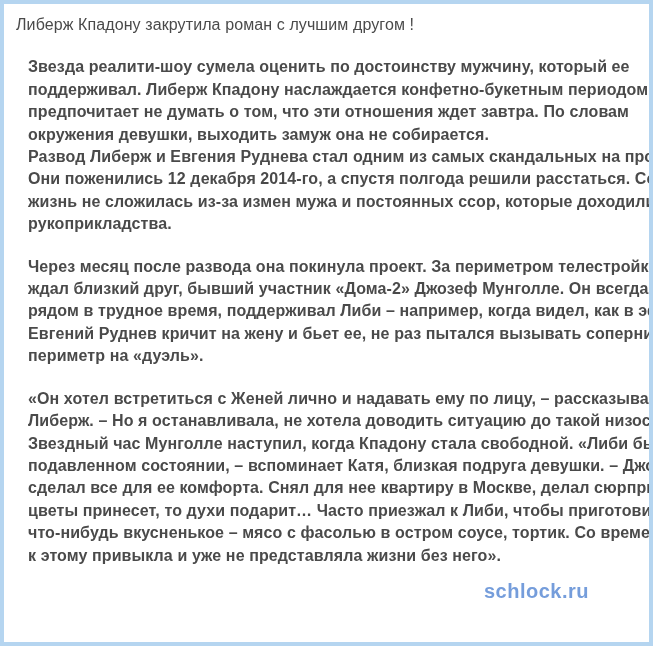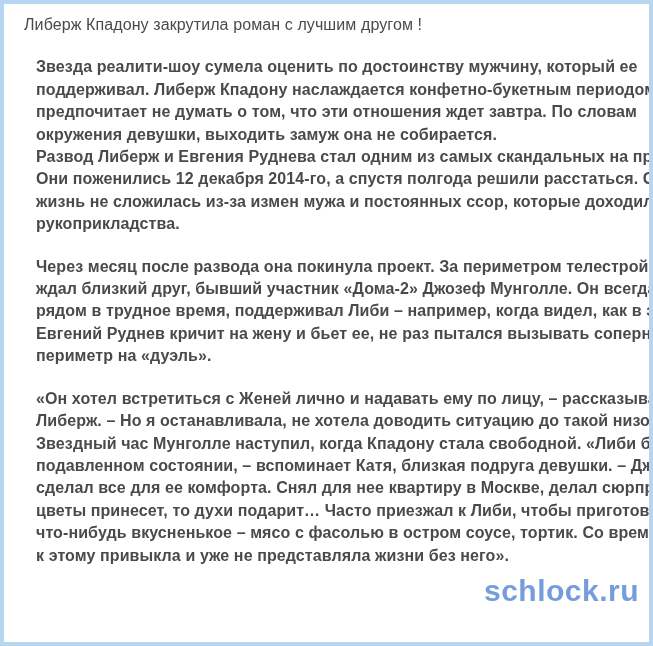--- a/index.html
+++ b/index.html
@@ -9,21 +9,21 @@
     background: #ffffff;
     overflow: hidden;
   }
   .card {
     position: relative;
     box-sizing: border-box;
     width: 653px;
     height: 646px;
     border: 4px solid #b5d5f0;
     background: #ffffff;
-    padding: 10px 10px 0 20px;
+    padding: 10px 10px 0 12px;
     font-family: "Liberation Sans", "DejaVu Sans", sans-serif;
     font-size: 16px;
     line-height: 22.4px;
     color: #4a4a4a;
     overflow: hidden;
   }
   .para {
     margin: 0 0 20px 12px;
     white-space: pre;      
     letter-spacing: 0.1px;
@@ -33,21 +33,21 @@
     margin: 0 0 20px 0;
     white-space: pre;
     font-weight: 400;
     letter-spacing: 0.1px;
   }
   .watermark {
     position: absolute;
     left: 480px;
     top: 576px;
     font-family: "Liberation Sans", "DejaVu Sans", sans-serif;
-    font-size: 30px;
+    font-size: 20px;
     font-weight: 700;
     letter-spacing: 0.5px;
     color: rgba(78, 130, 209, 0.78);
     pointer-events: none;
     white-space: nowrap;
   }
 </style>
 </head>
 <body>
 

